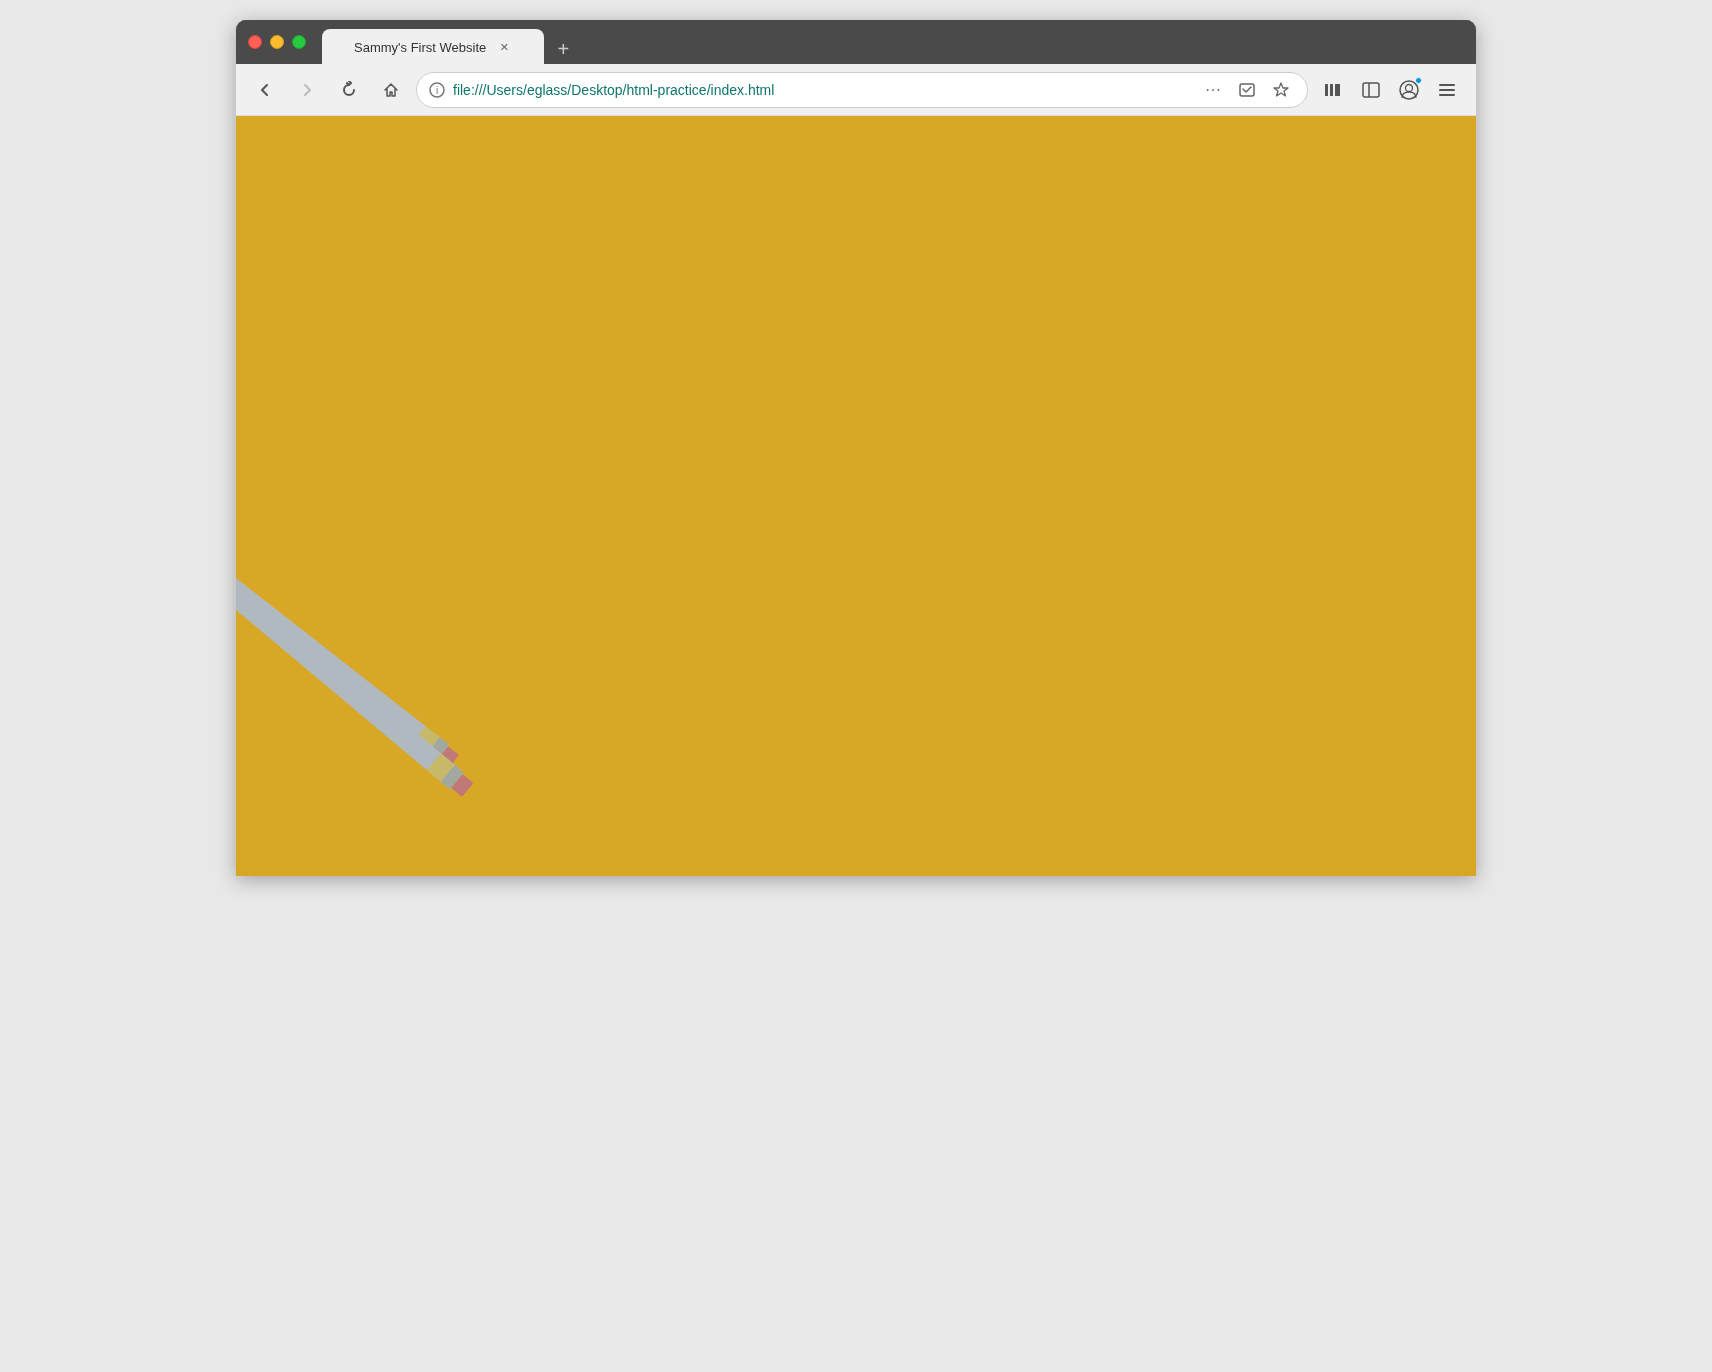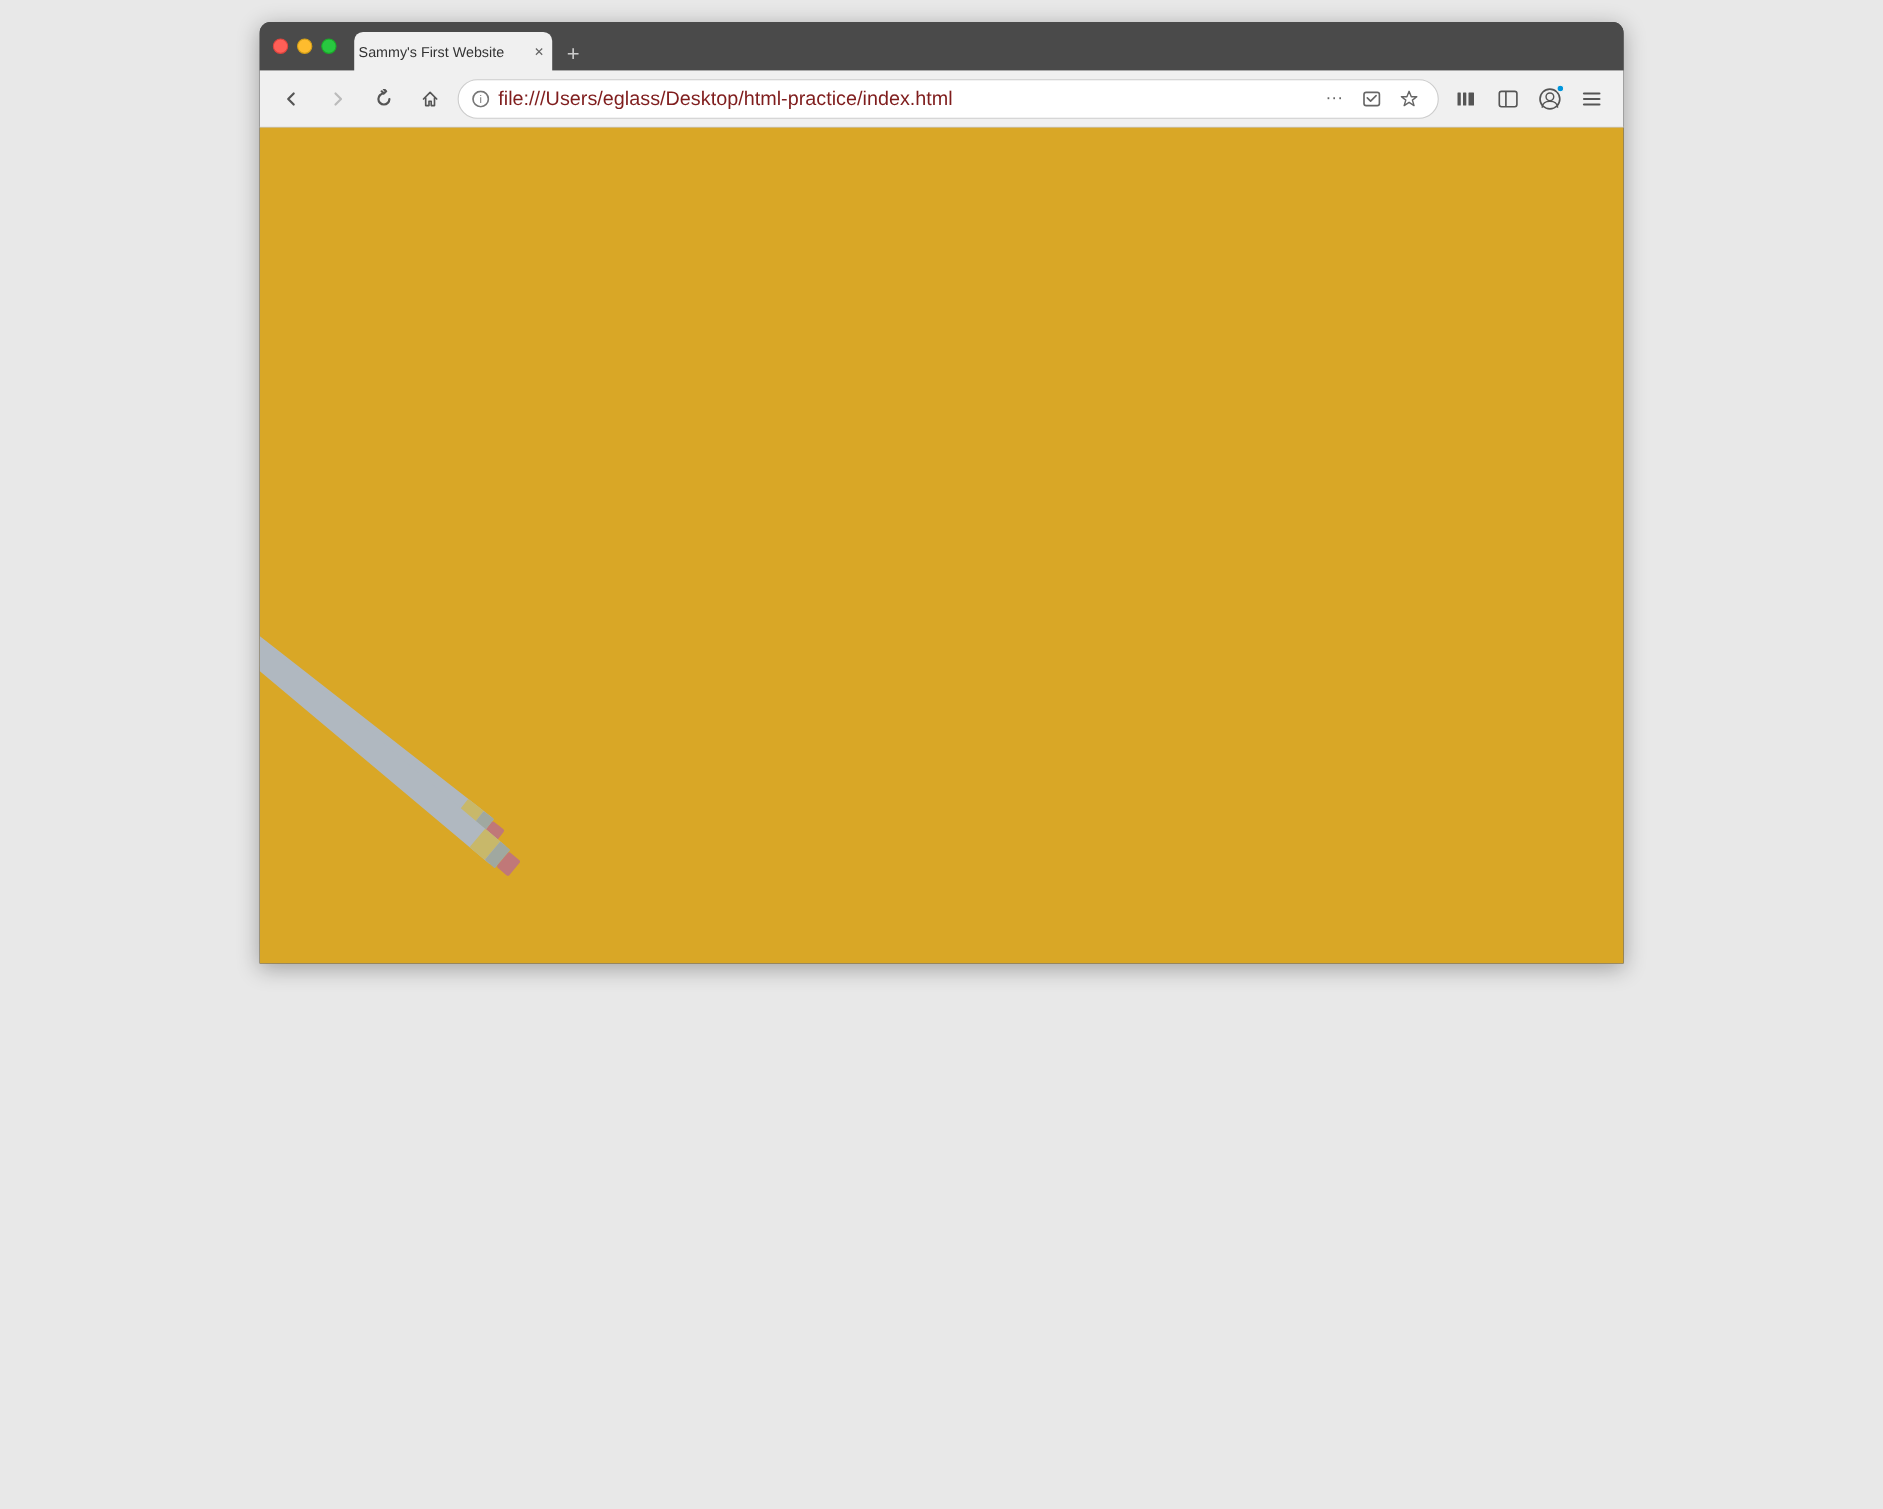--- a/index.html
+++ b/index.html
@@ -53,21 +53,21 @@
     .tab-bar {
       display: flex;
       align-items: flex-end;
       flex: 1;
       height: 100%;
     }
 
     .tab {
       background: #f0f0f0;
       color: #333;
-      padding: 6px 4px;
+      padding: 6px 32px;
       border-radius: 8px 8px 0 0;
       display: flex;
       align-items: center;
       gap: 10px;
       font-size: 13px;
       min-width: 180px;
       max-width: 240px;
       height: 36px;
       position: relative;
       top: 1px;
@@ -143,22 +143,22 @@
 
     .info-icon {
       color: #777;
       font-size: 14px;
       display: flex;
       align-items: center;
     }
 
     .address-text {
       flex: 1;
-      font-size: 18px;
-      color: #7f1d1d;
+      font-size: 14px;
+      color: #0f766e;
     }
 
     .address-actions {
       display: flex;
       gap: 6px;
       align-items: center;
     }
 
     .addr-btn {
       width: 28px;

